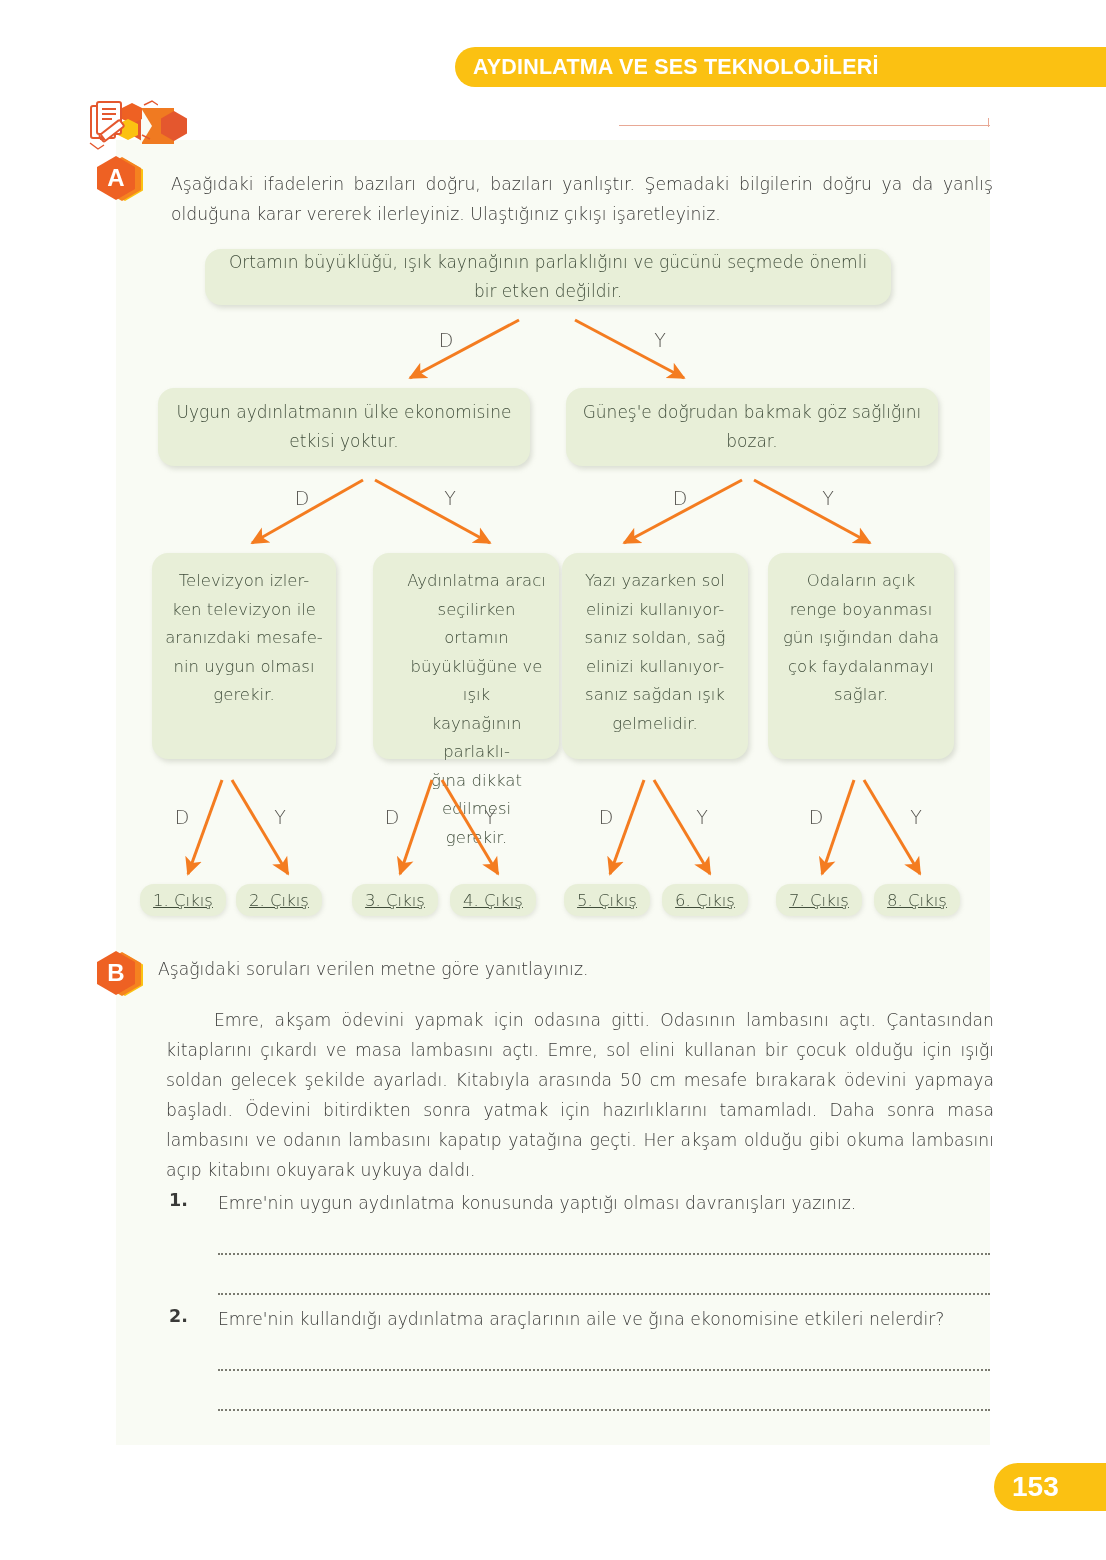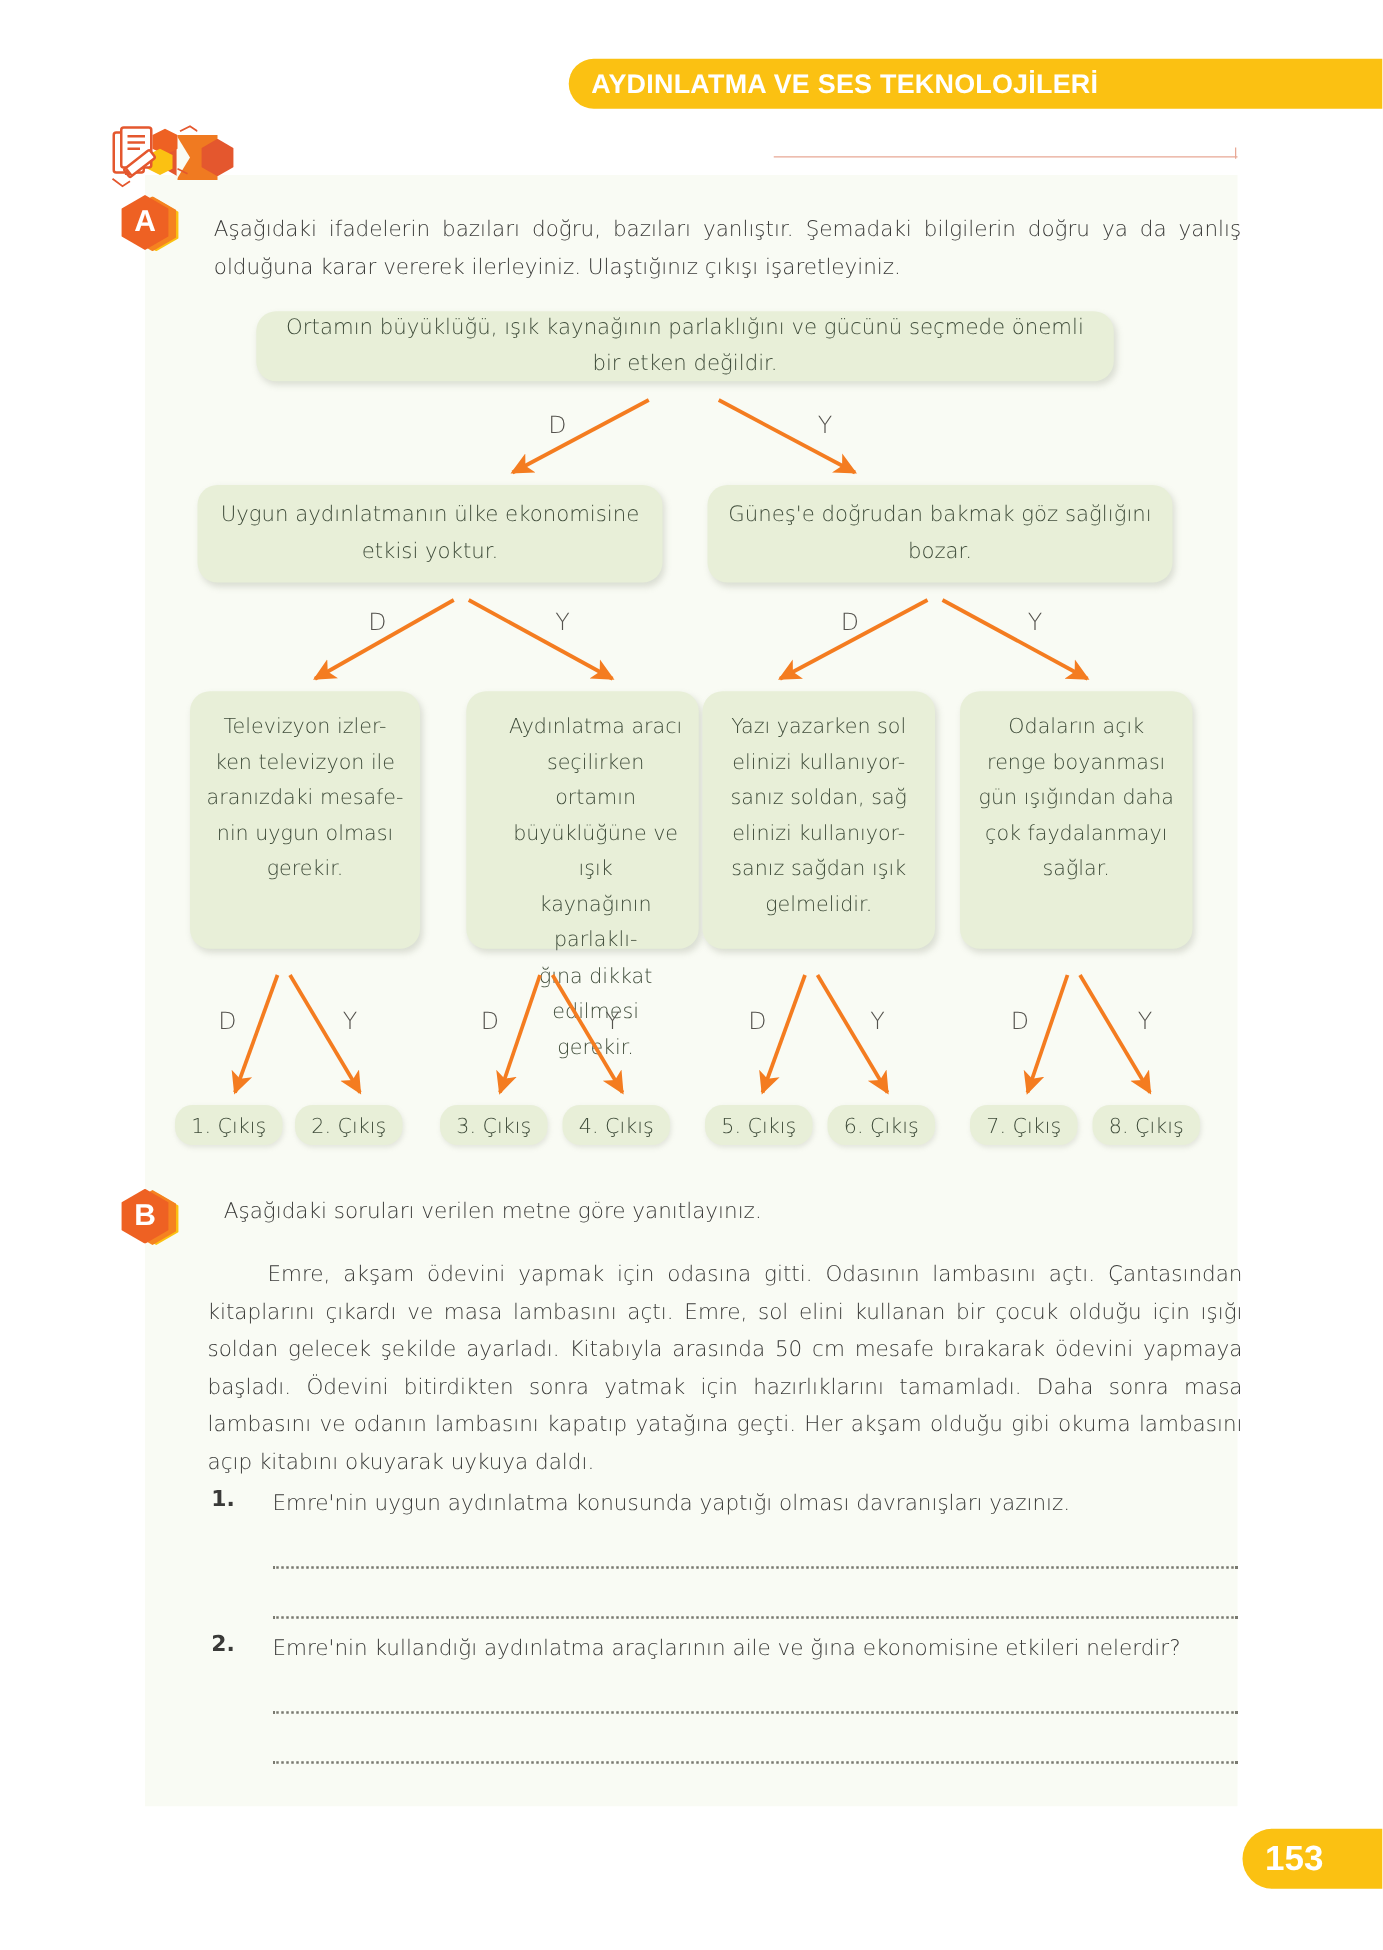--- a/index.html
+++ b/index.html
@@ -183,20 +183,21 @@
     background: #E8EFD8;
     border-radius: 14px;
     display: flex;
     align-items: center;
     justify-content: center;
     color: #3F4C3A;
     font-size: 16.5px;
     font-family: "DejaVu Sans", sans-serif;
     font-weight: 300;
     box-shadow: 1px 2px 4px rgba(150,155,135,0.22);
+    text-decoration: underline;
   }
   .dy-label {
     position: absolute;
     color: #55534E;
     font-size: 19px;
     font-family: "DejaVu Sans", sans-serif;
     font-weight: 300;
     text-align: center;
     width: 24px;
   }
@@ -400,21 +401,21 @@
   </g>
 </svg>
 
 <div class="hex-badge" style="left:97px; top:949px;">
   <div class="hx hx-back"></div>
   <div class="hx hx-mid"></div>
   <div class="hx hx-front"></div>
   <div class="hx-letter">B</div>
 </div>
 
-<div class="para nojust" style="left:179px; top:954px; width:822px;">Aşağıdaki soruları verilen metne göre yanıtlayınız.</div>
+<div class="para nojust" style="left:158px; top:954px; width:822px;">Aşağıdaki soruları verilen metne göre yanıtlayınız.</div>
 
 <div class="para" style="left:166px; top:1005px; width:828px; text-indent:48px;">Emre, akşam ödevini yapmak için odasına gitti. Odasının lambasını açtı. Çantasından kitaplarını çıkardı ve masa lambasını açtı. Emre, sol elini kullanan bir çocuk olduğu için ışığı soldan gelecek şekilde ayarladı. Kitabıyla arasında 50 cm mesafe bırakarak ödevini yapmaya başladı. Ödevini bitirdikten sonra yatmak için hazırlıklarını tamamladı. Daha sonra masa lambasını ve odanın lambasını kapatıp yatağına geçti. Her akşam olduğu gibi okuma lambasını açıp kitabını okuyarak uykuya daldı.</div>
 
 <div class="qnum" style="left:169px; top:1190px;">1.</div>
 <div class="para nojust" style="left:218px; top:1188px; width:772px;">Emre'nin uygun aydınlatma konusunda yaptığı olması davranışları yazınız.</div>
 <div class="dotline" style="top:1252px;"></div>
 <div class="dotline" style="top:1292px;"></div>
 
 <div class="qnum" style="left:169px; top:1306px;">2.</div>
 <div class="para nojust" style="left:218px; top:1304px; width:772px;">Emre'nin kullandığı aydınlatma araçlarının aile ve ğına ekonomisine etkileri nelerdir?</div>

